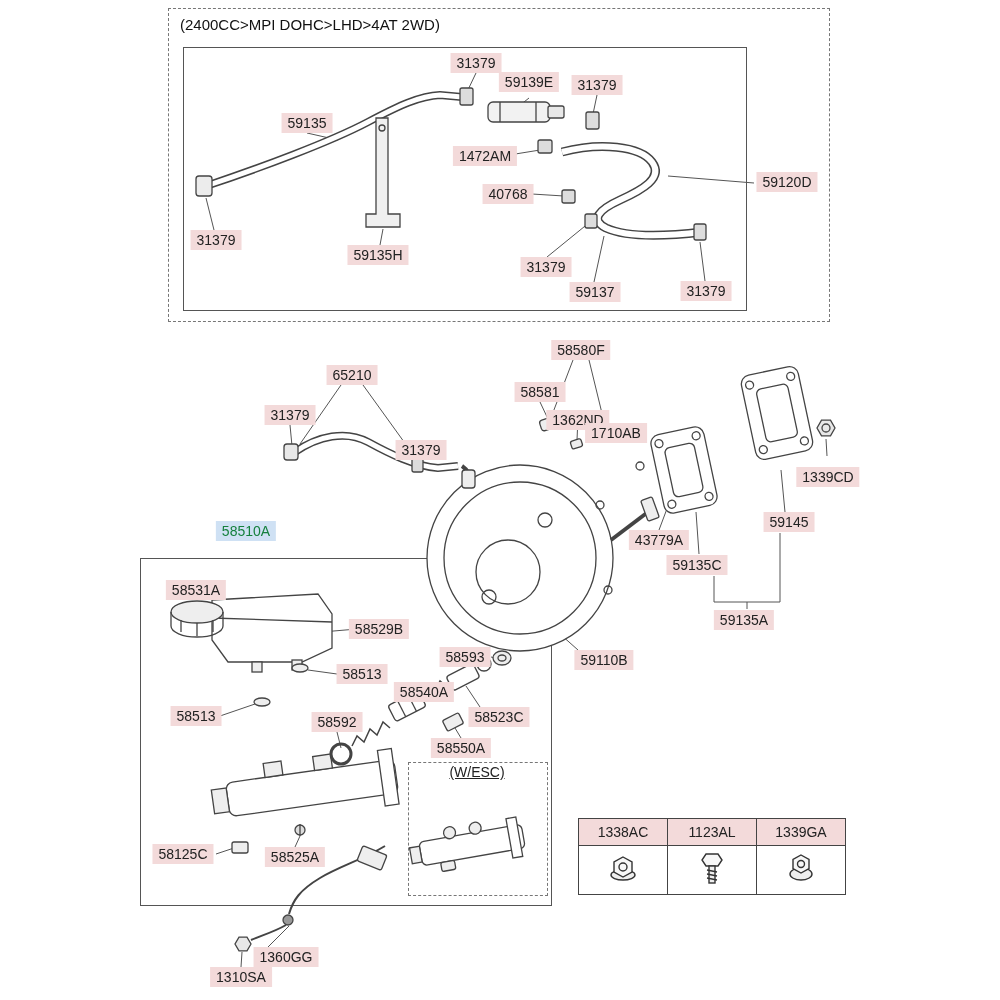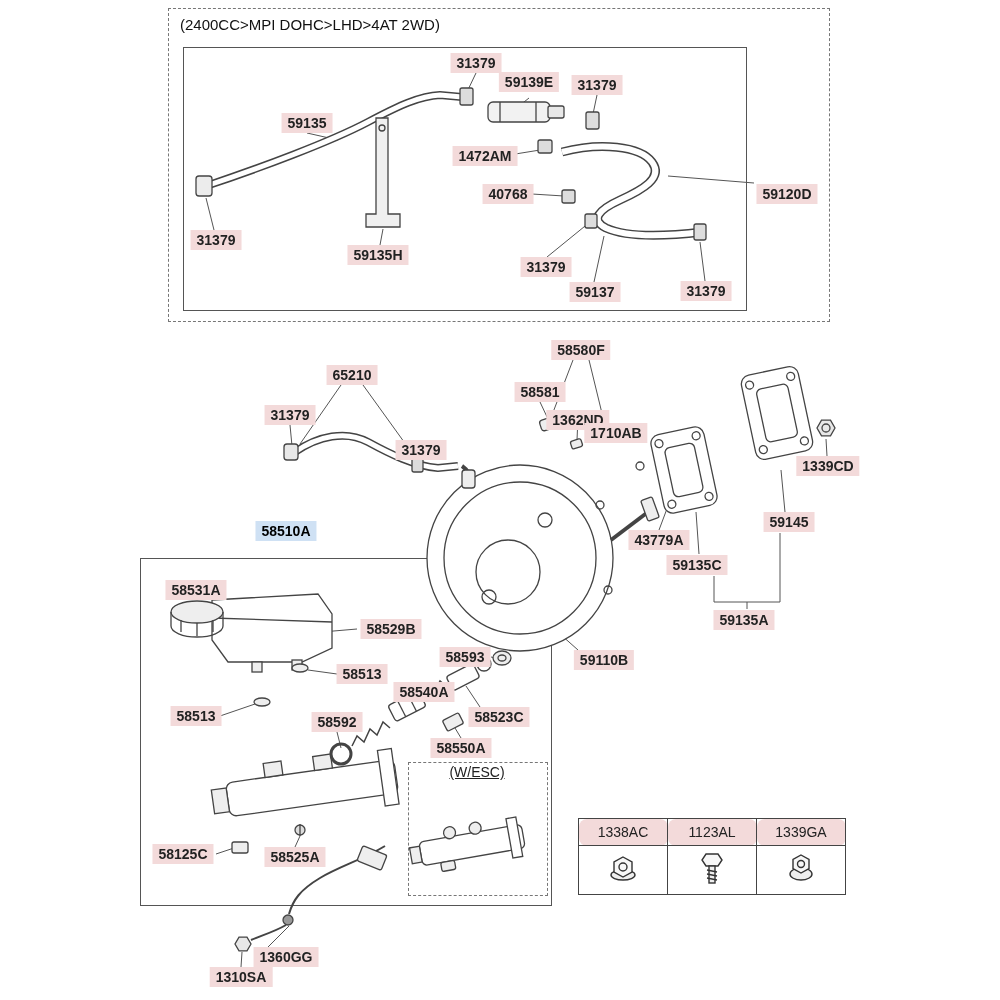--- a/index.html
+++ b/index.html
@@ -1,28 +1,28 @@
 <!DOCTYPE html>
 <html><head>
 <meta charset="utf-8">
 <style>
   html,body{margin:0;padding:0;background:#fff;}
   #stage{position:relative;width:927px;height:1000px;background:#fff;overflow:hidden;
          font-family:"Liberation Sans",sans-serif;color:#222;}
   .box{position:absolute;border:1px solid #555;}
   .box.dashed{border:1px dashed #777;}
   .plabel{position:absolute;transform:translateX(-50%);background:#f3dada;color:#222;
-          font-size:14px;line-height:20px;padding:0 6px;white-space:nowrap;cursor:pointer;font-weight:bold;}
-  .plabel.sel{background:#cfe1f4;color:#000000;margin-left:40px;}
+          font-size:14px;line-height:20px;padding:0 6px;white-space:nowrap;cursor:pointer;}
+  .plabel.sel{background:#cfe1f4;color:#15803d;}
   .variant-title{position:absolute;left:180px;top:16px;font-size:15px;color:#111;}
   .esc-title{position:absolute;left:477px;top:764px;transform:translateX(-50%);font-size:14px;color:#222;text-decoration:underline;}
   svg.art{position:absolute;left:0;top:0;}
   table.parts-table{position:absolute;left:578px;top:818px;border-collapse:collapse;font-size:14px;}
   table.parts-table th,table.parts-table td{border:1px solid #444;width:84px;text-align:center;}
-  table.parts-table th{background:#f3dada;font-weight:normal;height:24px;padding:1px 2px;border-radius:8px;}
+  table.parts-table th{background:#f3dada;font-weight:normal;height:24px;padding:1px 2px;}
   table.parts-table td{height:46px;background:#fff;}
 </style>
 </head>
 <body>
 
 <div id="stage">
 
   <div class="box dashed" style="left:168px;top:8px;width:660px;height:312px"></div>
   <div class="box" style="left:183px;top:47px;width:562px;height:262px"></div>
   <div class="box" style="left:140px;top:558px;width:410px;height:346px"></div>
@@ -221,41 +221,41 @@
 
   <div class="variant-title">(2400CC&gt;MPI DOHC&gt;LHD&gt;4AT 2WD)</div>
   <div class="esc-title">(W/ESC)</div>
 
   <div class="plabel" style="left:476px;top:53px">31379</div>
   <div class="plabel" style="left:529px;top:72px">59139E</div>
   <div class="plabel" style="left:597px;top:75px">31379</div>
   <div class="plabel" style="left:307px;top:113px">59135</div>
   <div class="plabel" style="left:485px;top:146px">1472AM</div>
   <div class="plabel" style="left:508px;top:184px">40768</div>
-  <div class="plabel" style="left:787px;top:184px">59120D</div>
+  <div class="plabel" style="left:787px;top:172px">59120D</div>
   <div class="plabel" style="left:216px;top:230px">31379</div>
   <div class="plabel" style="left:378px;top:245px">59135H</div>
   <div class="plabel" style="left:546px;top:257px">31379</div>
   <div class="plabel" style="left:595px;top:282px">59137</div>
   <div class="plabel" style="left:706px;top:281px">31379</div>
 
   <div class="plabel" style="left:581px;top:340px">58580F</div>
   <div class="plabel" style="left:352px;top:365px">65210</div>
   <div class="plabel" style="left:540px;top:382px">58581</div>
   <div class="plabel" style="left:578px;top:410px">1362ND</div>
   <div class="plabel" style="left:290px;top:405px">31379</div>
   <div class="plabel" style="left:616px;top:423px">1710AB</div>
   <div class="plabel" style="left:421px;top:440px">31379</div>
-  <div class="plabel" style="left:828px;top:456px">1339CD</div>
+  <div class="plabel" style="left:828px;top:467px">1339CD</div>
   <div class="plabel sel" style="left:246px;top:521px">58510A</div>
   <div class="plabel" style="left:659px;top:530px">43779A</div>
   <div class="plabel" style="left:697px;top:555px">59135C</div>
   <div class="plabel" style="left:789px;top:512px">59145</div>
   <div class="plabel" style="left:196px;top:580px">58531A</div>
-  <div class="plabel" style="left:391px;top:619px">58529B</div>
+  <div class="plabel" style="left:379px;top:619px">58529B</div>
   <div class="plabel" style="left:744px;top:610px">59135A</div>
   <div class="plabel" style="left:362px;top:664px">58513</div>
   <div class="plabel" style="left:465px;top:647px">58593</div>
   <div class="plabel" style="left:604px;top:650px">59110B</div>
   <div class="plabel" style="left:424px;top:682px">58540A</div>
   <div class="plabel" style="left:196px;top:706px">58513</div>
   <div class="plabel" style="left:337px;top:712px">58592</div>
   <div class="plabel" style="left:499px;top:707px">58523C</div>
   <div class="plabel" style="left:461px;top:738px">58550A</div>
   <div class="plabel" style="left:183px;top:844px">58125C</div>

